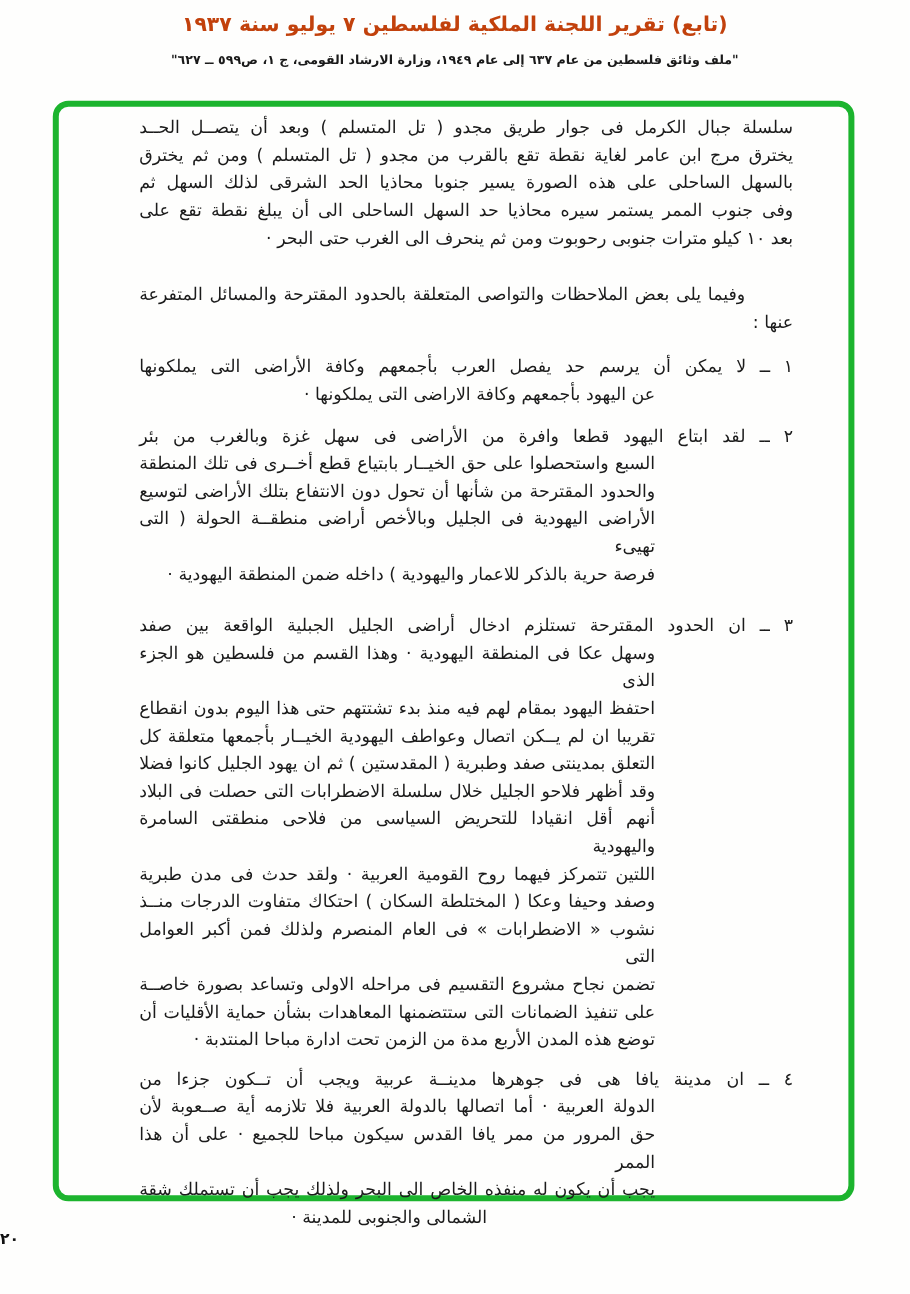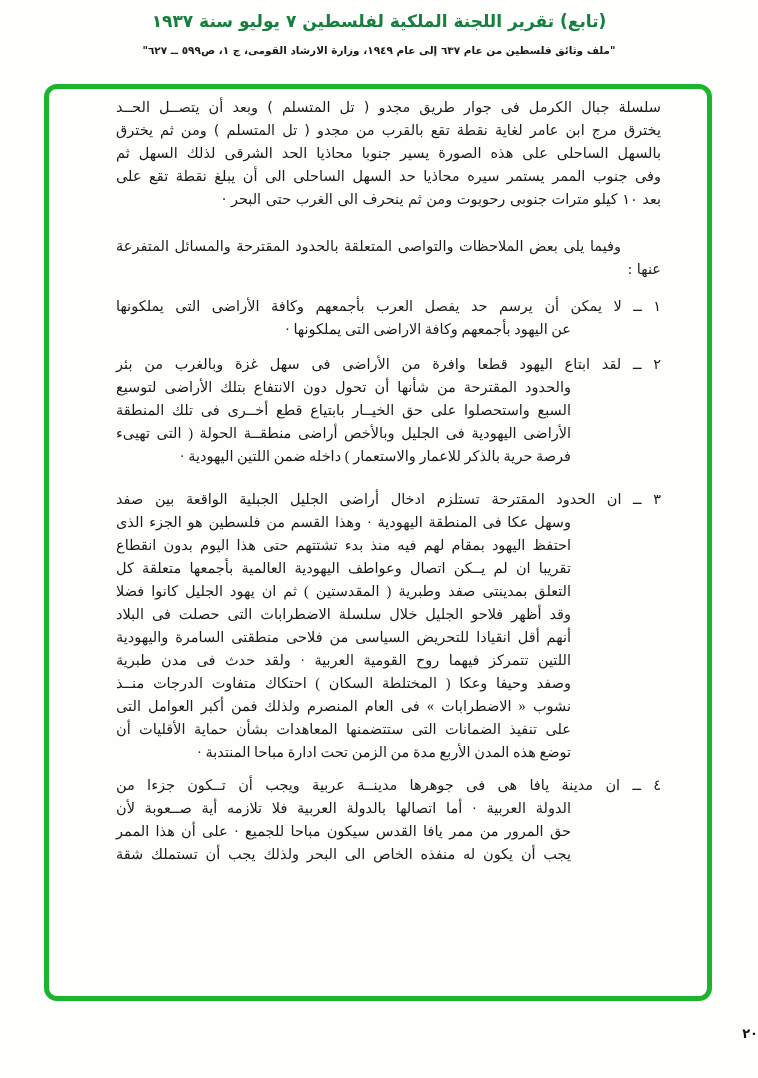--- a/index.html
+++ b/index.html
@@ -8,21 +8,21 @@
     background: #ffffff;
     font-family: "DejaVu Sans", sans-serif;
     position: relative;
     overflow: hidden;
   }
   .page { position: absolute; inset: 0; background: #fefefd; }
 
   .hdr-title {
     position: absolute; top: 11px; left: 0; right: 0;
     text-align: center; direction: rtl;
-    font-weight: bold; font-size: 17px; color: #15803d;
+    font-weight: bold; font-size: 17px; color: #c2410c;
     letter-spacing: 0px;
   }
   .hdr-source {
     position: absolute; top: 44px; left: 0; right: 0;
     text-align: center; direction: rtl;
     font-weight: bold; font-size: 10.5px; color: #1a1a1a;
   }
 
   .frame {
     position: absolute; left: 44px; top: 84px;
@@ -44,28 +44,28 @@
   .block { margin: 0; }
   .mt6  { margin-top: 6px; }
   .mt10 { margin-top: 10px; }
   .mt12 { margin-top: 12px; }
   .mt14 { margin-top: 14px; }
   .mt20 { margin-top: 20px; }
 
   .ln { text-align: justify; }
   .j   { text-align-last: justify; }
   .end { text-align-last: right; }
-  .cont  { margin-right: 90px; font-family: Liberation Serif, serif; }
+  .cont  { margin-right: 115px; }
   .ind40 { margin-right: 40px; margin-top: 24px; }
   .ind20 { }
   .deep  { margin-right: 255px; }
 
   .pageno {
     position: absolute; top: 1026px; left: 0; right: 0;
-    text-align: right; direction: rtl;
+    text-align: left; direction: rtl;
     font-weight: bold; font-size: 13px; color: #111;
   }
 </style>
 </head>
 <body>
 
 <div class="page">
 
   <div class="hdr-title">(تابع) تقرير اللجنة الملكية لفلسطين ٧ يوليو سنة ١٩٣٧</div>
   <div class="hdr-source">"ملف وثائق فلسطين من عام ٦٣٧ إلى عام ١٩٤٩، وزارة الارشاد القومى، ج ١، ص٥٩٩ ــ ٦٢٧"</div>
@@ -87,45 +87,47 @@
       <div class="ln end ind20">عنها :</div>
     </div>
 
     <div class="block mt14">
       <div class="ln j">١ ــ لا يمكن أن يرسم حد يفصل العرب بأجمعهم وكافة الأراضى التى يملكونها</div>
       <div class="ln end cont">عن اليهود بأجمعهم وكافة الاراضى التى يملكونها ·</div>
     </div>
 
     <div class="block mt12">
       <div class="ln j">٢ ــ لقد ابتاع اليهود قطعا وافرة من الأراضى فى سهل غزة وبالغرب من بئر</div>
+      <div class="ln j cont">السبع واستحصلوا على حق الخيــار بابتياع قطع أخــرى فى تلك المنطقة</div>
       <div class="ln j cont">والحدود المقترحة من شأنها أن تحول دون الانتفاع بتلك الأراضى لتوسيع</div>
-      <div class="ln j cont">السبع واستحصلوا على حق الخيــار بابتياع قطع أخــرى فى تلك المنطقة</div>
       <div class="ln j cont">الأراضى اليهودية فى الجليل وبالأخص أراضى منطقــة الحولة ( التى تهيىء</div>
-      <div class="ln end cont">فرصة حرية بالذكر للاعمار والاستعمار ) داخله ضمن اللتين اليهودية ·</div>
+      <div class="ln end cont">فرصة حرية بالذكر للاعمار واليهودية ) داخله ضمن المنطقة اليهودية ·</div>
     </div>
 
     <div class="block mt20">
       <div class="ln j">٣ ــ ان الحدود المقترحة تستلزم ادخال أراضى الجليل الجبلية الواقعة بين صفد</div>
       <div class="ln j cont">وسهل عكا فى المنطقة اليهودية · وهذا القسم من فلسطين هو الجزء الذى</div>
       <div class="ln j cont">احتفظ اليهود بمقام لهم فيه منذ بدء تشتتهم حتى هذا اليوم بدون انقطاع</div>
-      <div class="ln j cont">تقريبا ان لم يــكن اتصال وعواطف اليهودية العالمية بأجمعها متعلقة كل</div>
+      <div class="ln j cont">تقريبا ان لم يــكن اتصال وعواطف اليهودية الخيــار بأجمعها متعلقة كل</div>
       <div class="ln j cont">التعلق بمدينتى صفد وطبرية ( المقدستين ) ثم ان يهود الجليل كانوا فضلا</div>
       <div class="ln j cont">وقد أظهر فلاحو الجليل خلال سلسلة الاضطرابات التى حصلت فى البلاد</div>
       <div class="ln j cont">أنهم أقل انقيادا للتحريض السياسى من فلاحى منطقتى السامرة واليهودية</div>
       <div class="ln j cont">اللتين تتمركز فيهما روح القومية العربية · ولقد حدث فى مدن طبرية</div>
       <div class="ln j cont">وصفد وحيفا وعكا ( المختلطة السكان ) احتكاك متفاوت الدرجات منــذ</div>
       <div class="ln j cont">نشوب « الاضطرابات » فى العام المنصرم ولذلك فمن أكبر العوامل التى</div>
+      <div class="ln j cont">تضمن نجاح مشروع التقسيم فى مراحله الاولى وتساعد بصورة خاصــة</div>
       <div class="ln j cont">على تنفيذ الضمانات التى ستتضمنها المعاهدات بشأن حماية الأقليات أن</div>
       <div class="ln end cont">توضع هذه المدن الأربع مدة من الزمن تحت ادارة مباحا المنتدبة ·</div>
     </div>
 
     <div class="block mt10">
       <div class="ln j">٤ ــ ان مدينة يافا هى فى جوهرها مدينــة عربية ويجب أن تــكون جزءا من</div>
       <div class="ln j cont">الدولة العربية · أما اتصالها بالدولة العربية فلا تلازمه أية صــعوبة لأن</div>
       <div class="ln j cont">حق المرور من ممر يافا القدس سيكون مباحا للجميع · على أن هذا الممر</div>
       <div class="ln j cont">يجب أن يكون له منفذه الخاص الى البحر ولذلك يجب أن تستملك شقة</div>
+      <div class="ln end deep">الشمالى والجنوبى للمدينة ·</div>
     </div>
 
   </div>
 
   <div class="pageno">٢٠</div>
 
 </div>
 
 </body></html>

